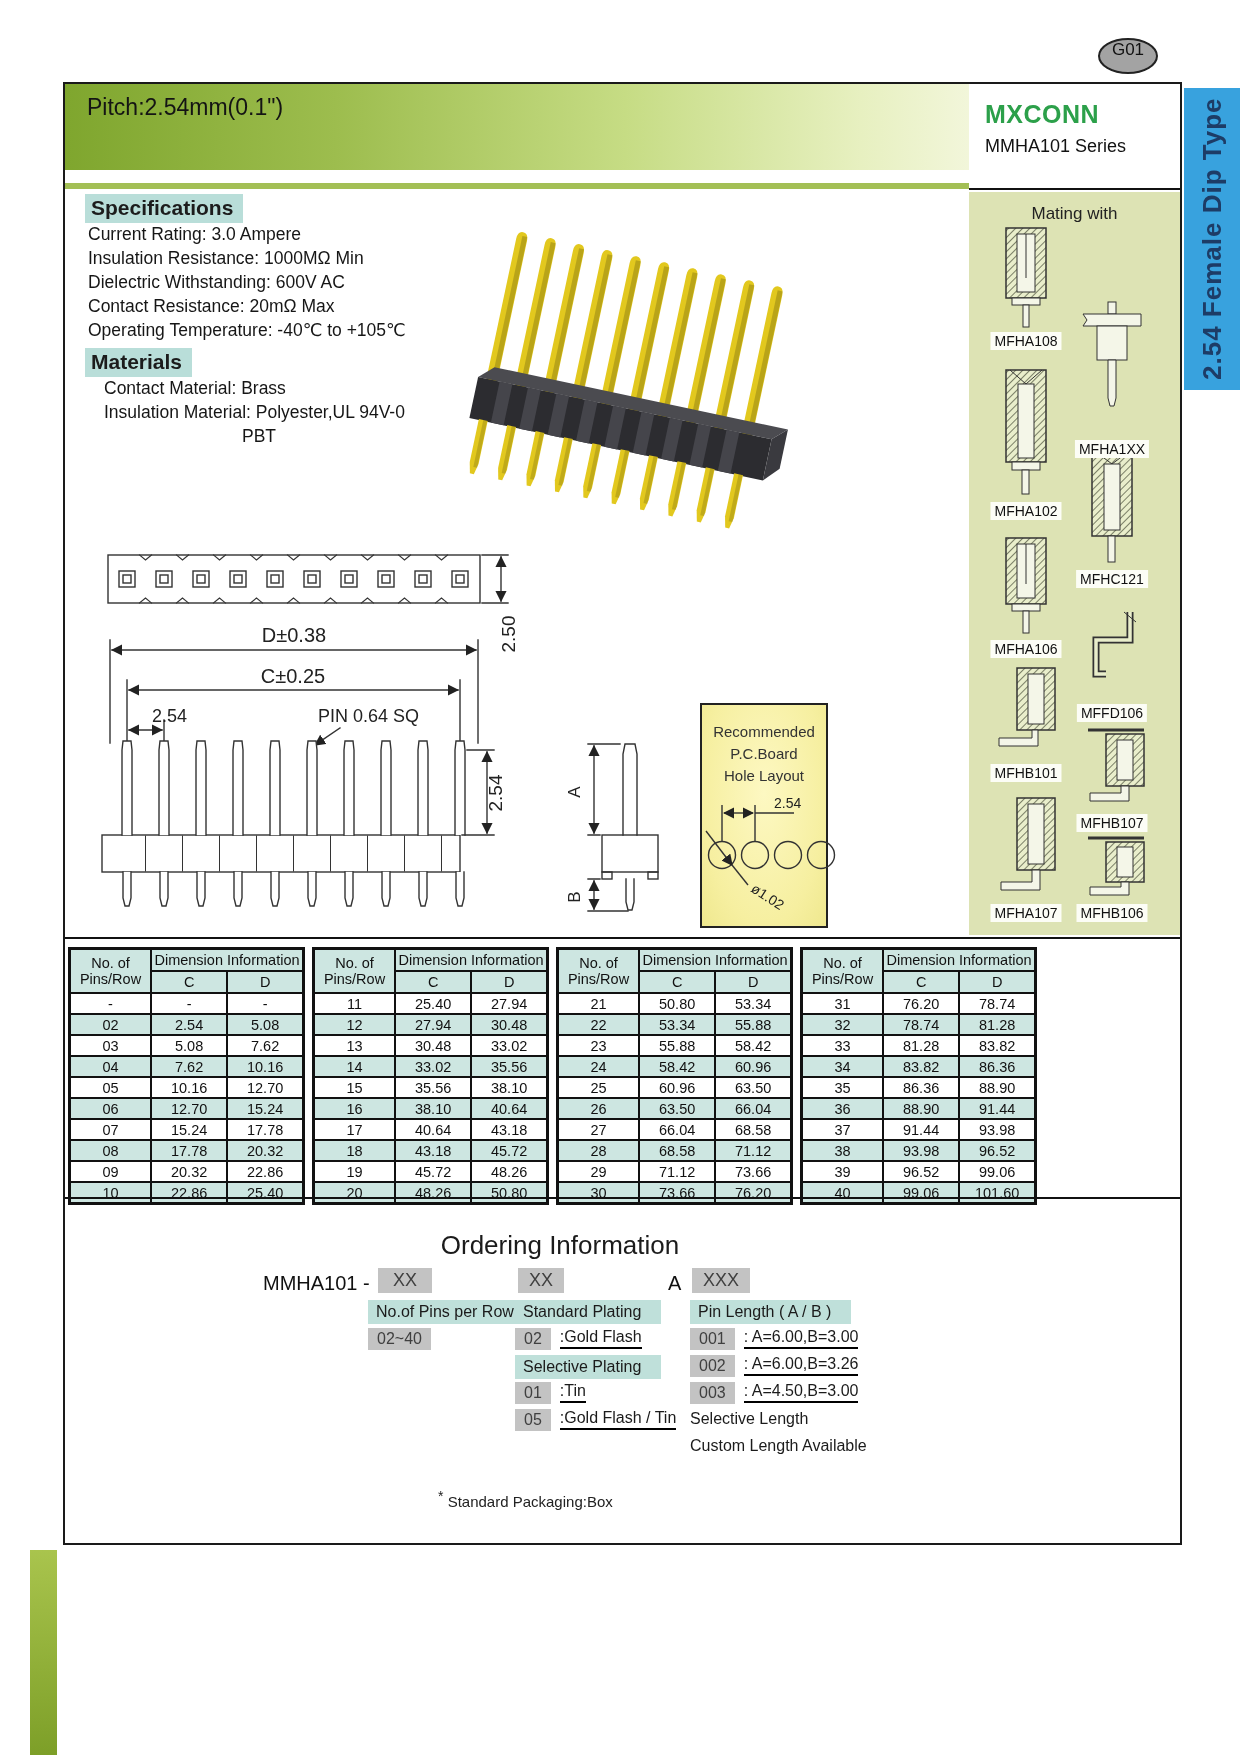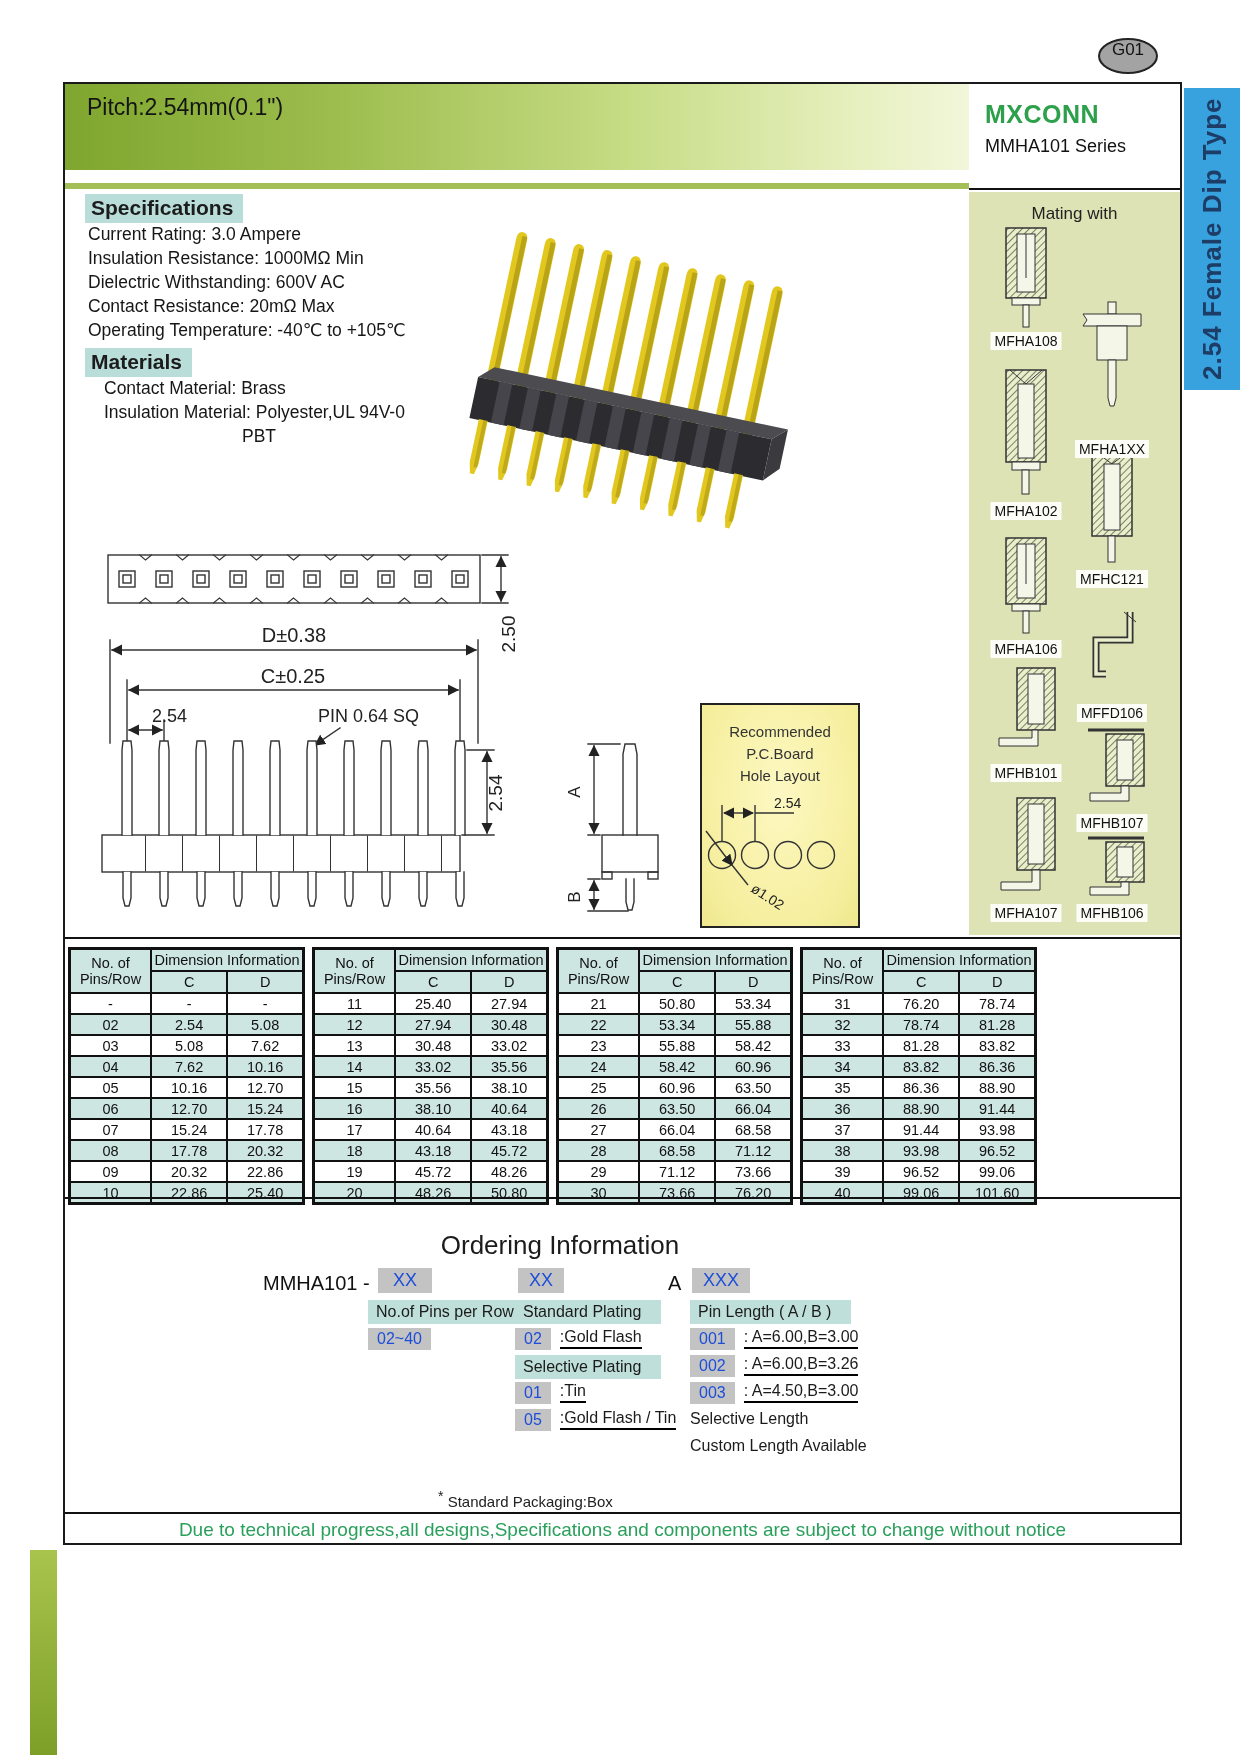--- a/index.html
+++ b/index.html
@@ -30,31 +30,31 @@
   .mlabel{position:absolute;font-size:14px;color:#111;background:#fcfdf6;padding:1px 4px;white-space:nowrap;transform:translateX(-50%);}
   .mfig{position:absolute;}
   
   .dim-table table{border-collapse:collapse;table-layout:fixed;width:237px;border:3px solid #111;}
   .dim-table th,.dim-table td{border:2px solid #111;text-align:center;font-size:14.5px;padding:0;height:19px;background:#fff;overflow:hidden;}
   .dim-table th{background:#cde6e1;font-weight:400;height:20px;}
   .dim-table tr.alt td{background:#cde6e1;}
   .dim-table .c1{width:79px;}
   
   .ord-title{position:absolute;left:310px;top:1230px;width:500px;text-align:center;font-size:26px;color:#1b1b1b;}
-  .graybox{background:#c3c3c3;text-align:center;font-size:16px;padding:2px 9px;color:#1d4ed8;display:inline-block;}
+  .graybox{background:#c3c3c3;text-align:center;font-size:16px;padding:2px 9px;color:#404040;display:inline-block;}
   .teallabel{background:#bfe0da;font-size:16px;padding:3px 8px;color:#1b1b1b;display:inline-block;white-space:nowrap;}
   .uval{font-size:16px;color:#1b1b1b;border-bottom:2px solid #000;padding-bottom:1px;white-space:nowrap;}
   .ordrow{position:absolute;display:flex;align-items:flex-start;gap:9px;}
   .plain{font-size:16px;color:#1b1b1b;white-space:nowrap;}
   
   .footer-strip{position:absolute;left:65px;top:1512px;width:1115px;height:31px;border-top:2px solid #111;
       display:flex;align-items:center;justify-content:center;}
   .footer-text{font-size:19px;font-weight:500;color:#2aa05c;}
   .green-bar{position:absolute;left:30px;top:1550px;width:27px;height:205px;background:linear-gradient(180deg,#a9c44d,#7d9f28);}
-  .pcb-box{position:absolute;left:700px;top:703px;width:160px;height:225px;border:2px solid #222;box-sizing:border-box;
+  .pcb-box{position:absolute;left:700px;top:703px;width:128px;height:225px;border:2px solid #222;box-sizing:border-box;
       background:radial-gradient(ellipse at 50% 40%, #fdf8c2 0%, #f6efa0 70%, #efe88e 100%);}
   .pcb-line{width:100%;text-align:center;font-size:15px;color:#333;height:22px;line-height:22px;}
   svg text{font-family:"Liberation Sans","DejaVu Sans",sans-serif;}
 </style>
 </head>
 <body>
 
 <div class="page">
 
   <svg width="0" height="0" style="position:absolute">
@@ -678,18 +678,15 @@
     <span class="uval">: A=4.50,B=3.00</span>
   </div>
   <div class="abs plain" style="left:690px;top:1410px;">Selective Length</div>
   <div class="abs plain" style="left:690px;top:1437px;">Custom Length Available</div>
 
   <div class="abs" style="left:438px;top:1488px;font-size:15px;color:#222;">
     <sup style="font-size:14px;">*</sup>
     <span>Standard Packaging:Box</span>
   </div>
 
-  <div class="footer-strip">
-    <div class="footer-text">Due to technical progress,all designs,Specifications and components are subject to change without notice</div>
-  </div>
   <div class="green-bar"></div>
 
 </div>
 
 </body></html>

